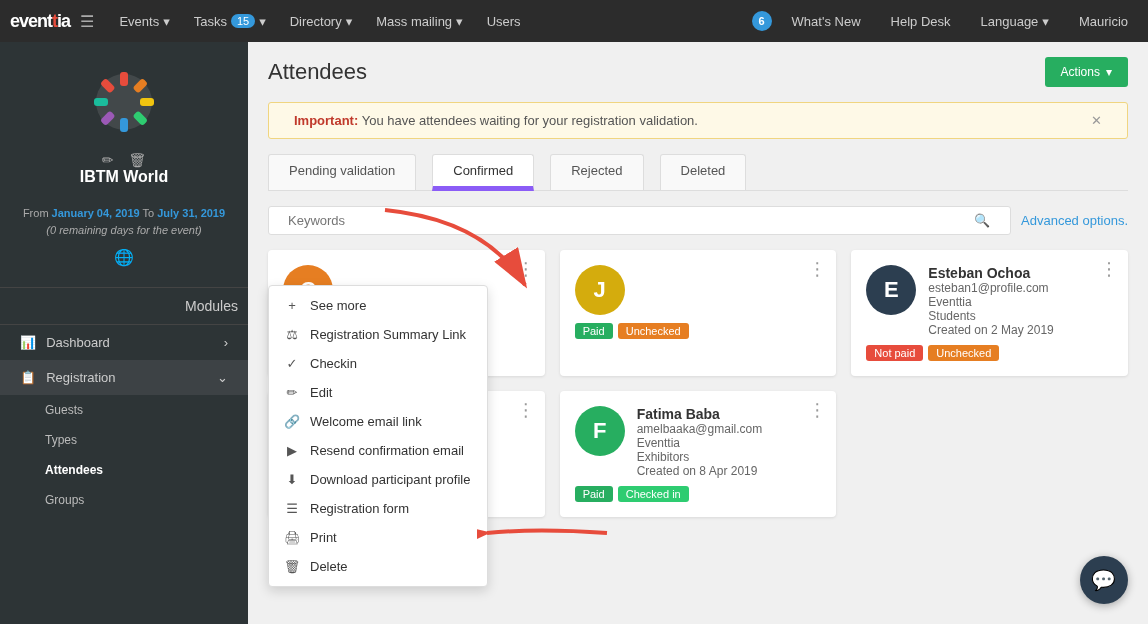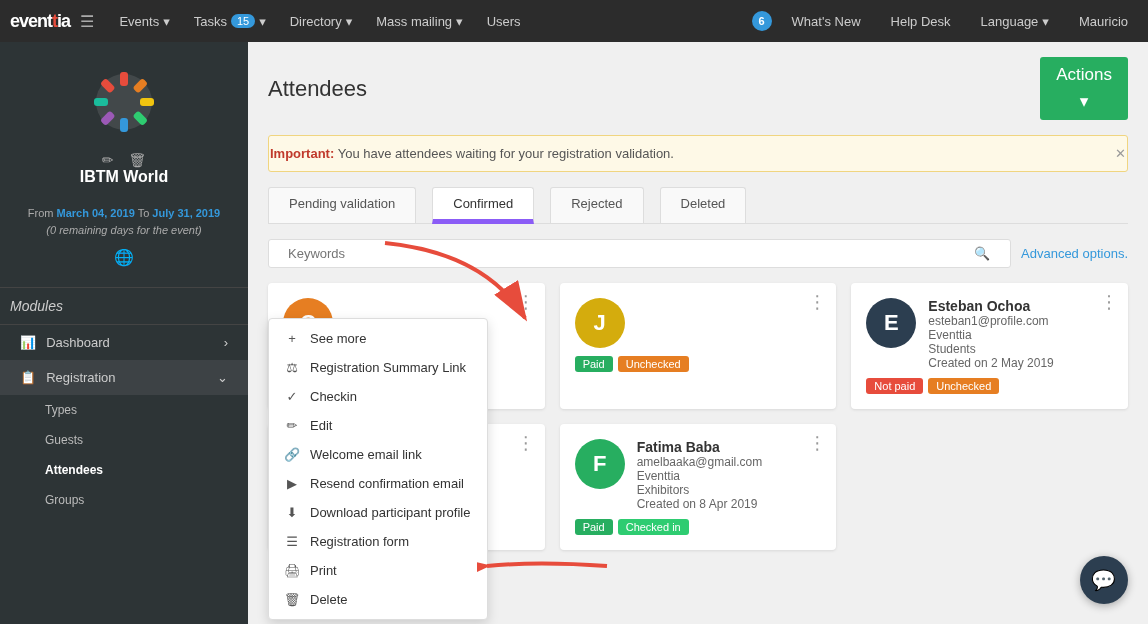--- a/index.html
+++ b/index.html
@@ -125,26 +125,25 @@
       justify-content: center;
       gap: 15px;
       margin-top: 5px;
     }
     .sidebar-edit-icons span {
       color: #aaa;
       cursor: pointer;
       font-size: 14px;
     }
     .sidebar-modules-label {
-      text-align: left;
+      text-align: right;
       padding: 10px;
       font-size: 14px;
       color: #ccc;
       border-bottom: 1px solid #444;
-      font-style: italic;
     }
     .sidebar-nav-item {
       display: flex;
       align-items: center;
       justify-content: space-between;
       padding: 10px 20px;
       color: #ccc;
       cursor: pointer;
       font-size: 13px;
     }
@@ -182,33 +181,32 @@
       color: #333;
       font-weight: 300;
     }
     .actions-btn {
       background: #27ae60;
       color: white;
       border: none;
       padding: 8px 16px;
       border-radius: 3px;
       cursor: pointer;
-      font-size: 17px;
+      font-size: 12px;
       display: flex;
       align-items: center;
       gap: 6px;
-      flex-direction: column;
     }
 
     
     .alert-banner {
       background: #fef9e7;
       border: 1px solid #f0d580;
       border-radius: 3px;
-      padding: 10px 1px;
+      padding: 10px 25px;
       margin-bottom: 15px;
       display: flex;
       align-items: center;
       justify-content: space-between;
       color: #555;
       font-size: 13px;
     }
     .alert-banner .important { color: #c0392b; font-weight: bold; }
     .alert-close { color: #999; cursor: pointer; }
 
@@ -430,42 +428,42 @@
             <rect x="-4" y="-30" width="8" height="14" rx="3" fill="#e74c3c" transform="rotate(315)"></rect>
           </g>
         </svg>
       </div>
       <div class="sidebar-edit-icons">
         <span>✏</span>
         <span>🗑</span>
       </div>
       <div class="sidebar-org-name">IBTM World</div>
       <div class="sidebar-dates">
-        <span>From </span><strong>March 04, 2019</strong><span> To </span><strong>July 31, 2019</strong>
+        <span>From </span><strong>January 04, 2019</strong><span> To </span><strong>July 31, 2019</strong>
         <br><span style="font-style:italic;">(0 remaining days for the event)</span>
       </div>
       <div class="sidebar-globe">🌐</div>
     </div>
     <div class="sidebar-modules-label">Modules</div>
     <div class="sidebar-nav-item">
       <div class="left">
         <span>📊</span>
         <span>Dashboard</span>
       </div>
       <span>›</span>
     </div>
     <div class="sidebar-nav-item active">
       <div class="left">
         <span>📋</span>
         <span>Registration</span>
       </div>
       <span>⌄</span>
     </div>
+    <div class="sidebar-sub-item">Guests</div>
     <div class="sidebar-sub-item">Types</div>
-    <div class="sidebar-sub-item">Guests</div>
     <div class="sidebar-sub-item active">Attendees</div>
     <div class="sidebar-sub-item">Groups</div>
   </aside>
 
   <main class="main-content">
 
     <div class="page-header">
       <h1 class="page-title">Attendees</h1>
       <button class="actions-btn">
         <span>Actions</span>

